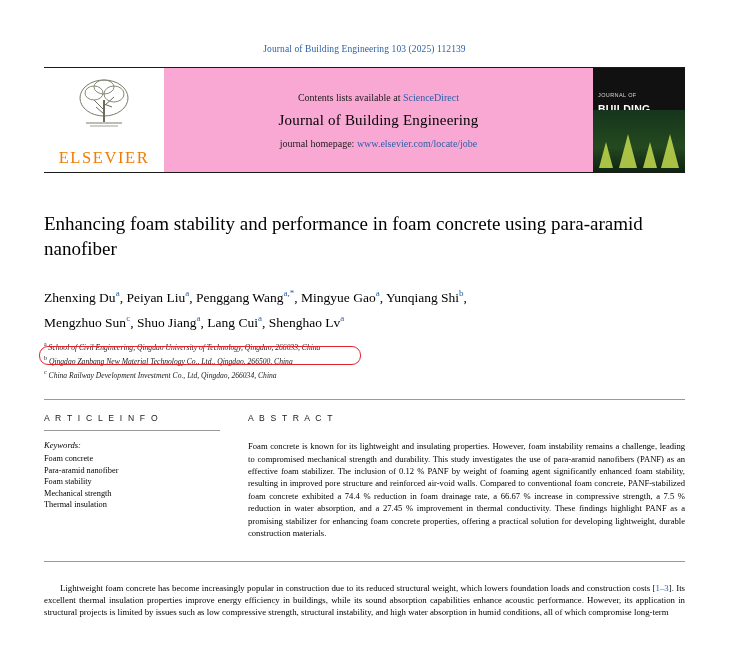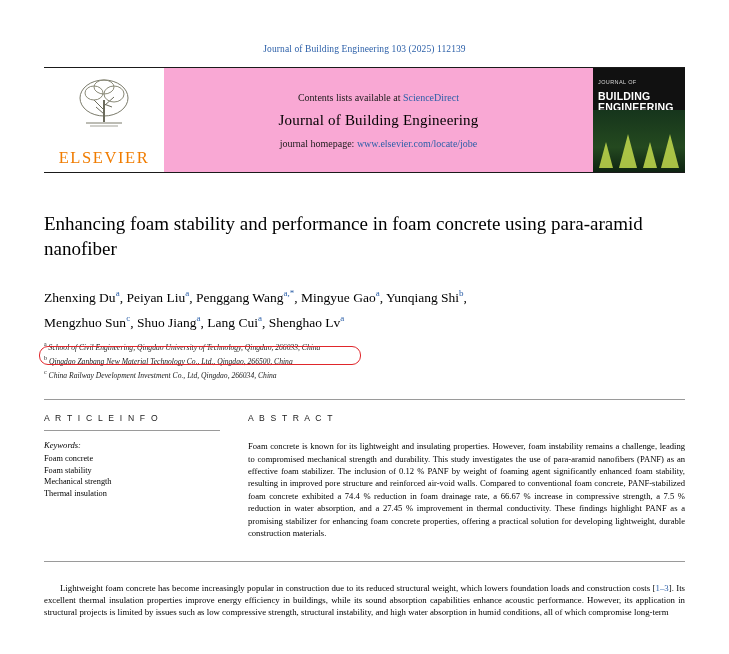--- a/index.html
+++ b/index.html
@@ -100,21 +100,21 @@
     overflow: hidden;
   }
   .cover-top {
     position: absolute;
     top: 0; left: 0; right: 0;
     height: 42px;
     background: #111;
   }
   .cover-hdr {
     position: absolute;
-    top: 9px;
+    top: 22px;
     left: 5px;
     right: 5px;
     color: #fff;
     font-family: "Liberation Sans", sans-serif;
     font-weight: bold;
     font-size: 10.5px;
     line-height: 11.5px;
     letter-spacing: .2px;
   }
   .cover-hdr .small {
@@ -332,20 +332,21 @@
 
   <hr class="hr-thin rule-1">
 
   <div class="info-abstract">
     <div class="col-info">
       <div class="sect-head">A R T I C L E  I N F O</div>
       <hr class="info-rule">
       <div class="kw-head">Keywords:</div>
       <div class="kw-list">
         <div>Foam concrete</div>
+        <div>Para-aramid nanofiber</div>
         <div>Foam stability</div>
         <div>Mechanical strength</div>
         <div>Thermal insulation</div>
       </div>
     </div>
 
     <div class="col-abstract">
       <div class="sect-head">A B S T R A C T</div>
       <hr class="info-rule" style="visibility:hidden;">
       <div class="abstract-body" style="margin-top:0;">Foam concrete is known for its lightweight and insulating properties. However, foam instability remains a challenge, leading to compromised mechanical strength and durability. This study investigates the use of para-aramid nanofibers (PANF) as an effective foam stabilizer. The inclusion of 0.12 % PANF by weight of foaming agent significantly enhanced foam stability, resulting in improved pore structure and reinforced air-void walls. Compared to conventional foam concrete, PANF-stabilized foam concrete exhibited a 74.4 % reduction in foam drainage rate, a 66.67 % increase in compressive strength, a 7.5 % reduction in water absorption, and a 27.45 % improvement in thermal conductivity. These findings highlight PANF as a promising stabilizer for enhancing foam concrete properties, offering a practical solution for developing lightweight, durable construction materials.</div>

